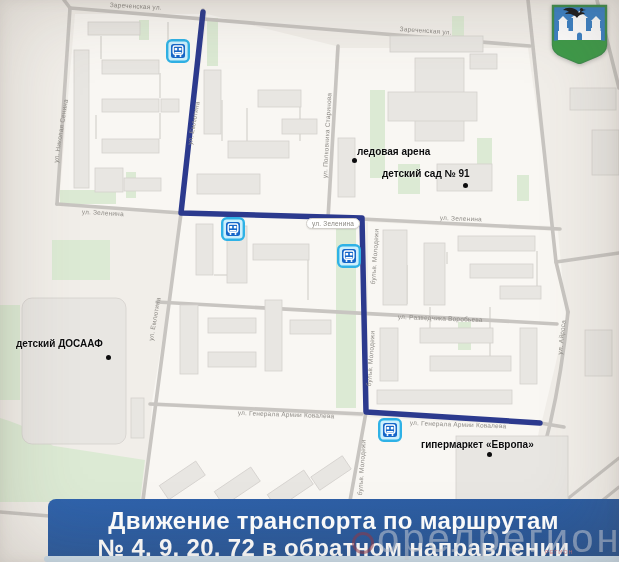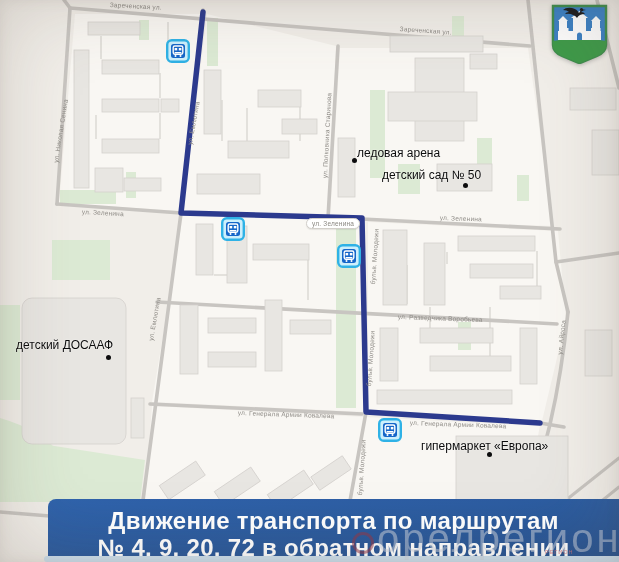--- a/index.html
+++ b/index.html
@@ -14,21 +14,21 @@
   .layer{position:absolute;left:0;top:0;width:619px;height:562px;z-index:3;pointer-events:none;}
   .street-label{
     position:absolute;font-size:6.5px;color:#8f8c87;white-space:nowrap;
     transform-origin:0 0;letter-spacing:.2px;
   }
   .street-label.pill{
     background:#ffffff;border:1px solid #d2cfca;border-radius:6px;
     padding:1px 5px;color:#8a8781;box-shadow:0 1px 1px rgba(0,0,0,.08);
   }
   .poi-label{
-    position:absolute;font-size:12px;font-weight:400;color:#0c0c0d;white-space:nowrap;
+    position:absolute;font-size:10px;font-weight:700;color:#0c0c0d;white-space:nowrap;
     text-shadow:0 0 2px rgba(255,255,255,.85);
   }
   .poi-dot{position:absolute;width:5px;height:5px;border-radius:50%;background:#0c0c0d;}
   .bus-stop{position:absolute;width:24px;height:24px;transform:translate(-50%,-50%);}
   .emblem{position:absolute;left:551px;top:4px;z-index:4;filter:drop-shadow(0 1px 2px rgba(0,0,0,.25));}
   .banner{
     position:absolute;left:48px;top:499px;width:571px;height:69px;z-index:6;
     background:linear-gradient(175deg,#2f63ac,var(--banner-bg,#27528f));
     border-radius:8px 0 0 8px;
     display:flex;flex-direction:column;justify-content:center;align-items:center;
@@ -198,21 +198,21 @@
       <span class="street-label" style="left: 365px; top: 386px; transform: rotate(-86deg);">бульв. Молодежи</span>
       <span class="street-label" style="left: 356px; top: 495px; transform: rotate(-86deg);">бульв. Молодежи</span>
       <span class="street-label" style="left: 398px; top: 313px; transform: rotate(2deg);">ул. Разведчика Воробьева</span>
       <span class="street-label" style="left: 238px; top: 409px; transform: rotate(2deg);">ул. Генерала Армии Ковалева</span>
       <span class="street-label" style="left: 410px; top: 419px; transform: rotate(2deg);">ул. Генерала Армии Ковалева</span>
       <span class="street-label" style="left: 556px; top: 354px; transform: rotate(-84deg);">ул. Айроса</span>
     </div>
   <div class="layer" id="pois">
       <span class="poi-label" style="left: 357px; top: 146px;">ледовая арена</span>
       <span class="poi-dot" style="left: 352px; top: 158px;"></span>
-      <span class="poi-label" style="left: 382px; top: 168px;">детский сад № 50</span>
+      <span class="poi-label" style="left: 382px; top: 168px;">детский сад № 91</span>
       <span class="poi-dot" style="left: 463px; top: 183px;"></span>
       <span class="poi-label" style="left: 16px; top: 338px;">детский ДОСААФ</span>
       <span class="poi-dot" style="left: 106px; top: 355px;"></span>
       <span class="poi-label" style="left: 383px; top: 439px; padding-left: 38px;">гипермаркет «Европа»</span>
       <span class="poi-dot" style="left: 487px; top: 452px;"></span>
     </div>
   <div class="layer" id="stops">
       <div class="bus-stop" style="left: 178px; top: 51px;"><svg width="24" height="24" viewBox="0 0 24 24">
           <rect x="1.2" y="1.2" width="21.6" height="21.6" rx="4.5" fill="#cdeffc" stroke="#2fb2e6" stroke-width="2.4"></rect>
           <rect x="5" y="5" width="14" height="14" rx="2.5" fill="#1566c9"></rect>

